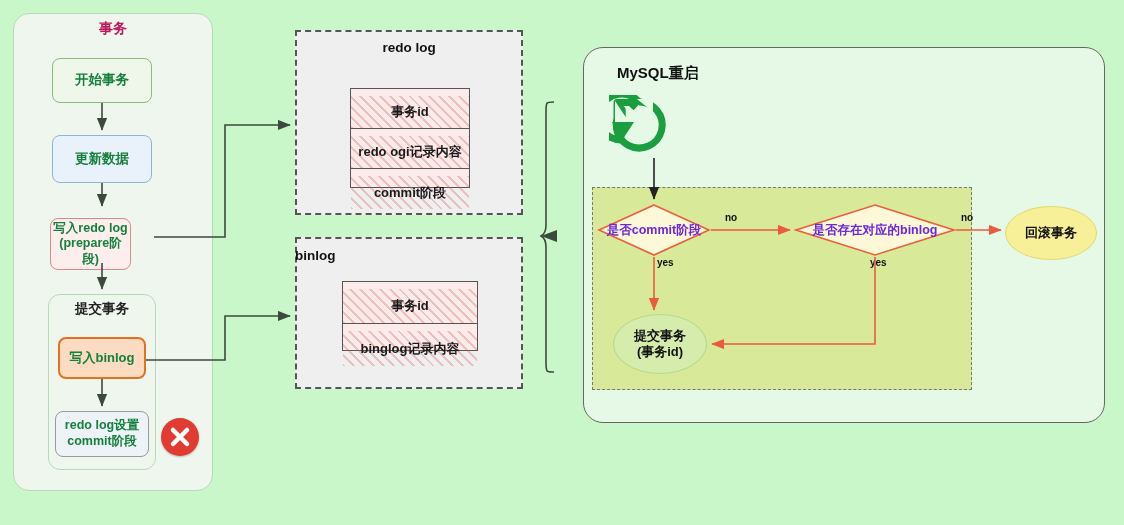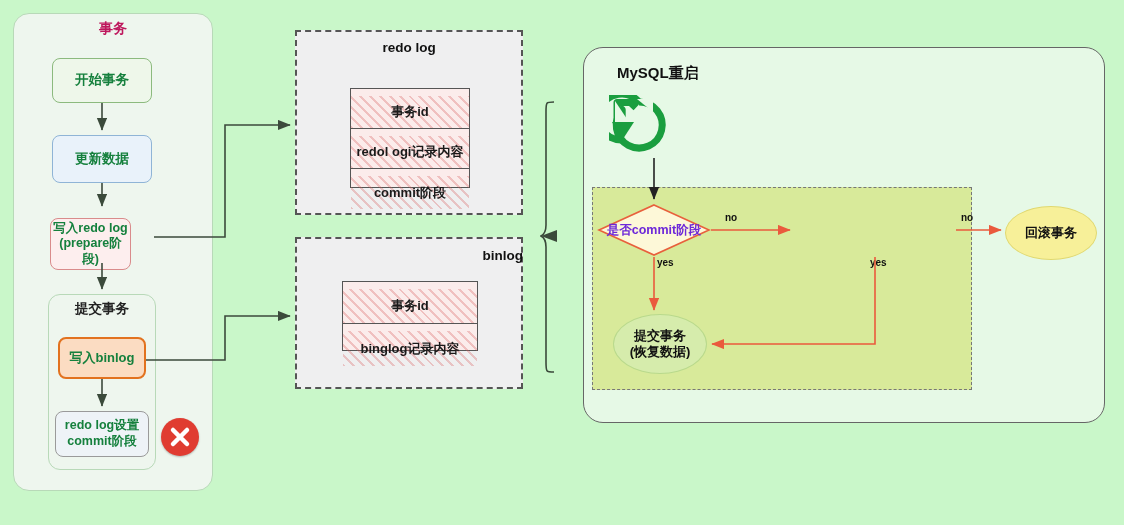--- a/index.html
+++ b/index.html
@@ -72,21 +72,21 @@
   #fail-badge svg{display:block;}
 
   
   .dashed-box{
     border:2px dashed #555;background:#efeff0;
   }
   #redo-log-box{left:295px;top:30px;width:228px;height:185px;}
   #redo-log-title{left:295px;top:40px;width:228px;text-align:center;
     font-size:13.5px;font-weight:bold;color:#111;}
   #binlog-box{left:295px;top:237px;width:228px;height:152px;}
-  #binlog-title{left:295px;top:248px;width:228px;text-align:right;
+  #binlog-title{left:295px;top:248px;width:228px;text-align:left;
     font-size:13.5px;font-weight:bold;color:#111;}
 
   .rec-table{border:1px solid #555;background:#fbeceb;}
   .rec-row{
     display:flex;align-items:center;justify-content:center;
     font-size:13px;font-weight:bold;color:#1a1a1a;
     border-bottom:1px solid #555;height:33px;box-sizing:border-box;
   }
   .rec-row:last-child{border-bottom:none;}
   #redo-table{left:350px;top:88px;width:120px;height:100px;}
@@ -173,21 +173,21 @@
   <div class="abs" id="fail-badge">
     <svg width="38" height="38" viewBox="0 0 38 38">
       <path d="M12 12 L26 26 M26 12 L12 26" stroke="#fff" stroke-width="4.5" stroke-linecap="round"></path>
     </svg>
   </div>
 
   <div class="abs dashed-box" id="redo-log-box"></div>
   <div class="abs" id="redo-log-title">redo log</div>
   <div class="abs rec-table" id="redo-table">
     <div class="rec-row hatch-red">事务id</div>
-    <div class="rec-row hatch-red">redol ogi记录内容</div>
+    <div class="rec-row hatch-red">redo ogi记录内容</div>
     <div class="rec-row hatch-red">commit阶段</div>
   </div>
 
   <div class="abs dashed-box" id="binlog-box"></div>
   <div class="abs" id="binlog-title">binlog</div>
   <div class="abs rec-table" id="binlog-table">
     <div class="rec-row hatch-red">事务id</div>
     <div class="rec-row hatch-red">binglog记录内容</div>
   </div>
 
@@ -213,25 +213,31 @@
 
   <div class="abs hatch-olive" id="inner-region"></div>
 
   <div class="abs diamond-wrap" id="dia-commit">
     <svg class="diamond-svg" width="114" height="54" viewBox="0 0 114 54">
       <polygon points="57,2 112,27 57,52 2,27" fill="#fdf8d8" stroke="#e8603c" stroke-width="1.6"></polygon>
     </svg>
     <div class="diamond-label">是否commit阶段</div>
   </div>
 
+  <div class="abs diamond-wrap" id="dia-binlog">
+    <svg class="diamond-svg" width="162" height="54" viewBox="0 0 162 54">
+      <polygon points="81,2 160,27 81,52 2,27" fill="#fdf8d8" stroke="#e8603c" stroke-width="1.6"></polygon>
+    </svg>
+    <div class="diamond-label">是否存在对应的binlog</div>
+  </div>
 
   <div class="abs ellipse" id="el-commit">
     <div>
       <div>提交事务</div>
-      <div>(恢复数据)</div>
+      <div>(事务id)</div>
     </div>
   </div>
 
   <div class="abs ellipse" id="el-rollback">回滚事务</div>
 
   <div class="edge-label" id="lbl-no-1">no</div>
   <div class="edge-label" id="lbl-no-2">no</div>
   <div class="edge-label" id="lbl-yes-1">yes</div>
   <div class="edge-label" id="lbl-yes-2">yes</div>
 

